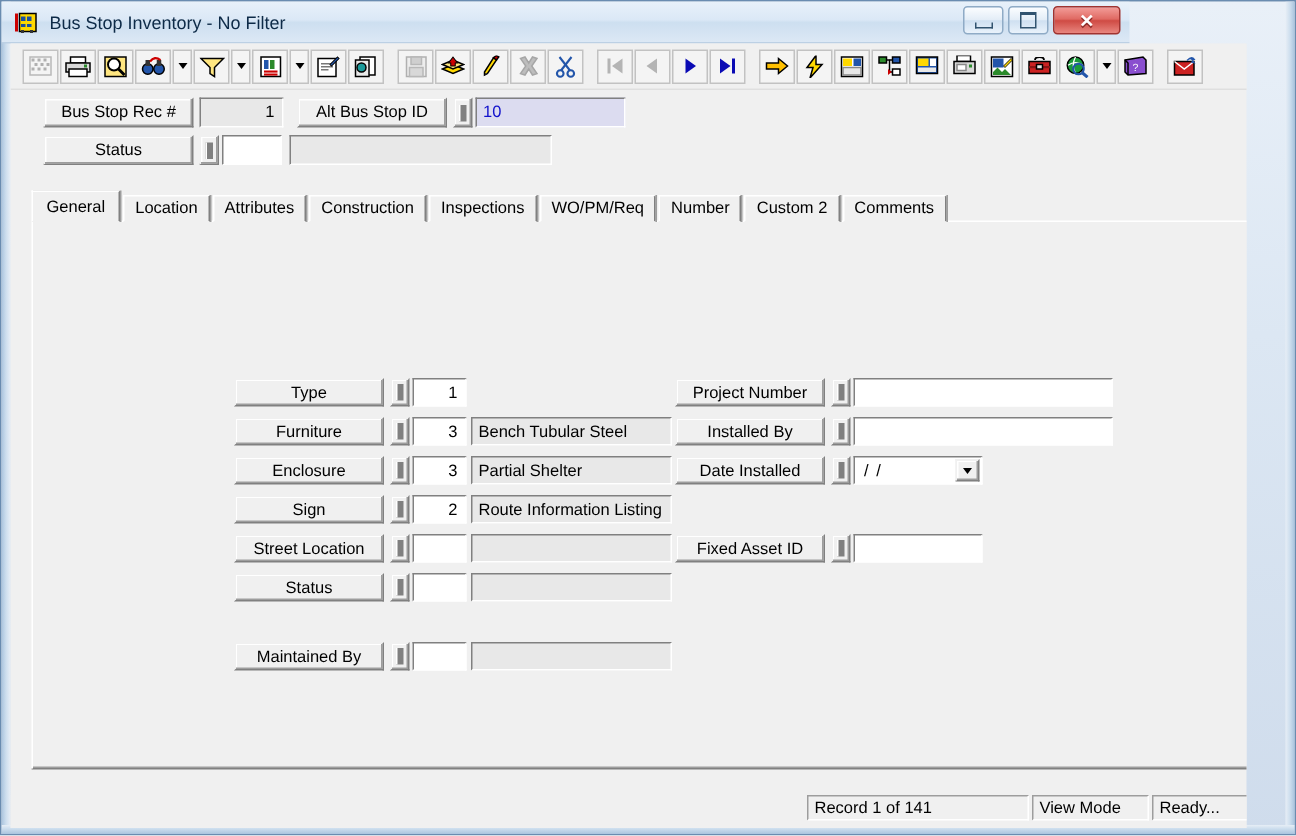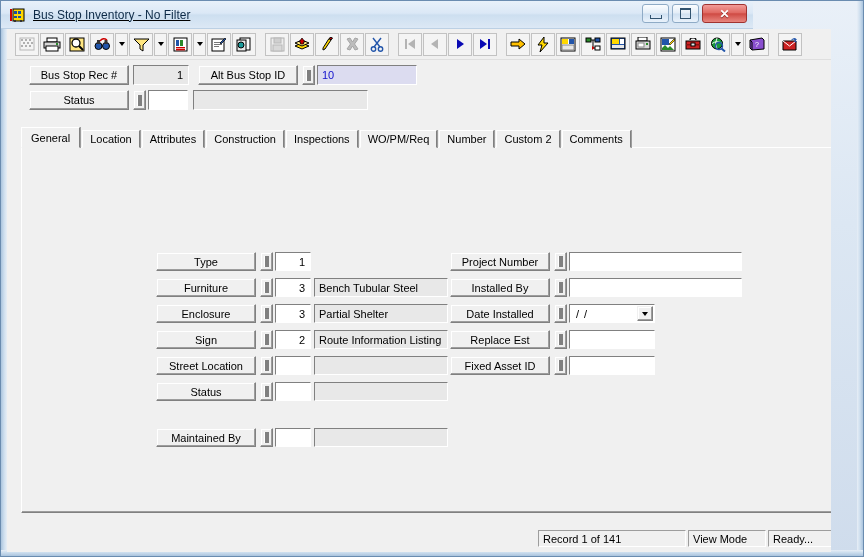--- a/index.html
+++ b/index.html
@@ -39,21 +39,20 @@
   
   .titlebar {
     position: absolute;
     left: 0; top: 0;
     width: 752px; height: 28px;
     background: linear-gradient(180deg, #e8f1fa 0%, #dbe8f6 45%, #cddff0 52%, #dce8f5 100%);
     border-bottom: 1px solid #bcd0e4;
     display: flex;
     align-items: center;
     box-sizing: border-box;
-    text-decoration: underline;
   }
   .title-icon {
     width: 16px; height: 16px;
     margin-left: 9px;
     position: relative;
     flex: none;
   }
   .title-text {
     margin-left: 7px;
     font-size: 12px;
@@ -802,31 +801,20 @@
             <i></i>
           </div>
         <div class="combo">
           <span class="txt">/  /</span>
           <span class="cbtn">
               <span class="arrow-dn"></span>
             </span>
         </div>
       </div>
 
-      <div class="frow" style="left:428px; top:182px; width:295px;">
-        <div class="lbl-btn">
-            <span>Replace Est</span>
-          </div>
-        <div class="lookup">
-            <i></i>
-          </div>
-        <div class="sunken medium">
-            <span class="txt"></span>
-          </div>
-      </div>
 
       <div class="frow" style="left:428px; top:208px; width:295px;">
         <div class="lbl-btn">
             <span>Fixed Asset ID</span>
           </div>
         <div class="lookup">
             <i></i>
           </div>
         <div class="sunken medium">
             <span class="txt"></span>

